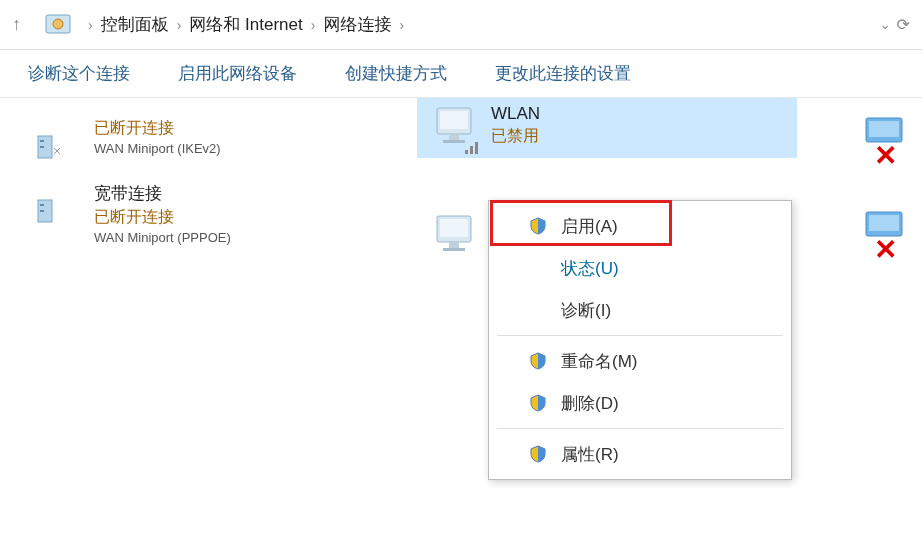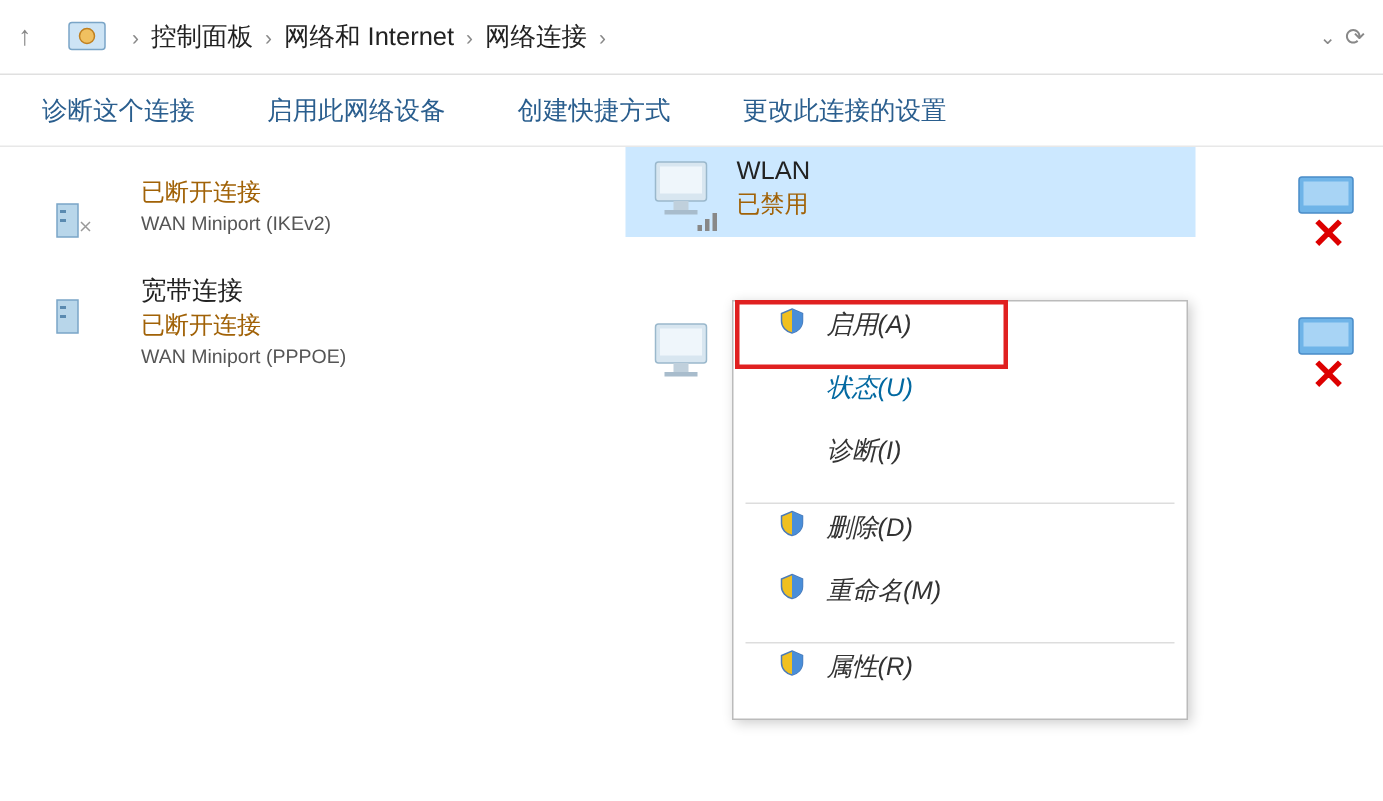--- a/index.html
+++ b/index.html
@@ -28,21 +28,21 @@
     .adapter-device { color: #555; font-size: 13px; }
     
     .col2 { position: absolute; left: 401px; top: 0; }
     .col2 .adapter { margin-left: 16px; width: 380px; }
     
     .right-icons { position: absolute; right: 12px; top: 18px; display: flex; flex-direction: column; gap: 42px; }
     .right-icon-item { position: relative; width: 52px; height: 52px; }
     .red-x { position: absolute; bottom: -4px; left: 16px; color: #d00; font-size: 28px; font-weight: bold; }
     
     .context-menu { position: absolute; left: 488px; top: 200px; width: 304px; background: #fff; border: 1px solid #bbb; box-shadow: 2px 2px 8px rgba(0,0,0,0.2); padding: 4px 0; }
-    .menu-item { display: flex; align-items: flex-start; height: 42px; padding: 0 26px; font-size: 17px; color: #333; cursor: pointer; font-style: italic; }
+    .menu-item { display: flex; align-items: center; height: 42px; padding: 0 36px; font-size: 17px; color: #333; cursor: pointer; }
     .menu-item.disabled { color: #0369a1; }
     .menu-icon { width: 26px; margin-right: 10px; display: flex; align-items: center; justify-content: center; }
     .menu-sep { height: 1px; background: #ddd; margin: 4px 8px; }
     .highlight-box { position: absolute; left: 490px; top: 200px; width: 182px; height: 46px; border: 3px solid #e02020; pointer-events: none; z-index: 10; }
     
     
     .svg { display: block; }
   </style>
 </head>
 <body>
@@ -180,31 +180,31 @@
     <span>诊断(I)</span>
   </div>
   <div class="menu-sep"></div>
   <div class="menu-item">
     <span class="menu-icon">
       <svg width="18" height="18" viewBox="0 0 18 18">
           <path d="M9 1 L16 4 V9 C16 13 13 16 9 17 C5 16 2 13 2 9 V4 Z" fill="#f0c020" stroke="#4a7ab8"></path>
           <path d="M9 1 L16 4 V9 C16 13 13 16 9 17 V1 Z" fill="#4a8ed8"></path>
         </svg>
     </span>
+    <span>重命名(M)</span>
+  </div>
+  <div class="menu-item">
+    <span class="menu-icon">
+      <svg width="18" height="18" viewBox="0 0 18 18">
+          <path d="M9 1 L16 4 V9 C16 13 13 16 9 17 C5 16 2 13 2 9 V4 Z" fill="#f0c020" stroke="#4a7ab8"></path>
+          <path d="M9 1 L16 4 V9 C16 13 13 16 9 17 V1 Z" fill="#4a8ed8"></path>
+        </svg>
+    </span>
     <span>删除(D)</span>
   </div>
-  <div class="menu-item">
-    <span class="menu-icon">
-      <svg width="18" height="18" viewBox="0 0 18 18">
-          <path d="M9 1 L16 4 V9 C16 13 13 16 9 17 C5 16 2 13 2 9 V4 Z" fill="#f0c020" stroke="#4a7ab8"></path>
-          <path d="M9 1 L16 4 V9 C16 13 13 16 9 17 V1 Z" fill="#4a8ed8"></path>
-        </svg>
-    </span>
-    <span>重命名(M)</span>
-  </div>
   <div class="menu-sep"></div>
   <div class="menu-item">
     <span class="menu-icon">
       <svg width="18" height="18" viewBox="0 0 18 18">
           <path d="M9 1 L16 4 V9 C16 13 13 16 9 17 C5 16 2 13 2 9 V4 Z" fill="#f0c020" stroke="#4a7ab8"></path>
           <path d="M9 1 L16 4 V9 C16 13 13 16 9 17 V1 Z" fill="#4a8ed8"></path>
         </svg>
     </span>
     <span>属性(R)</span>
   </div>

